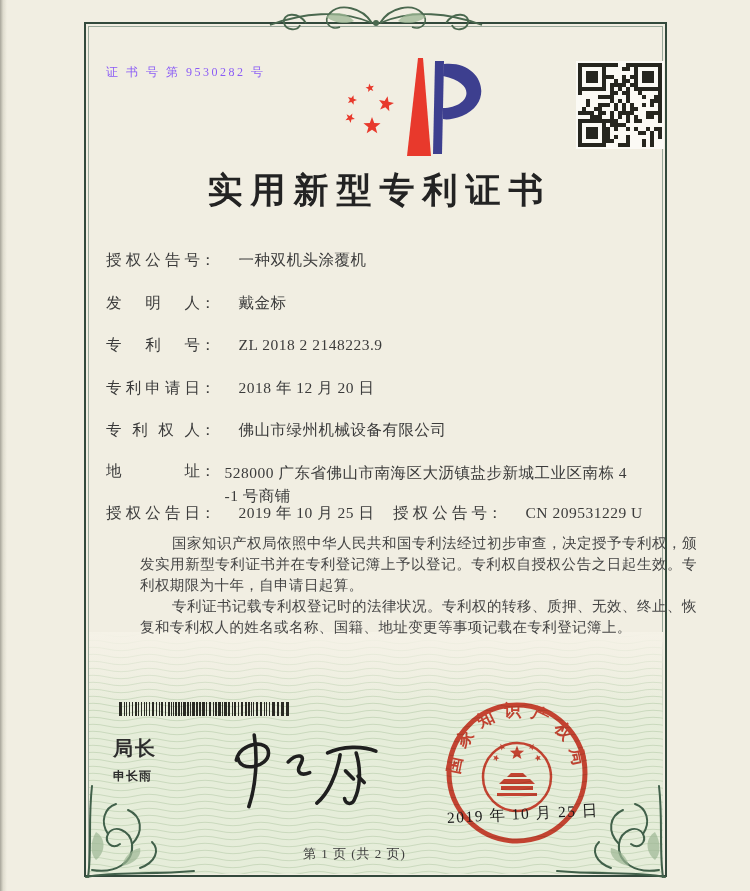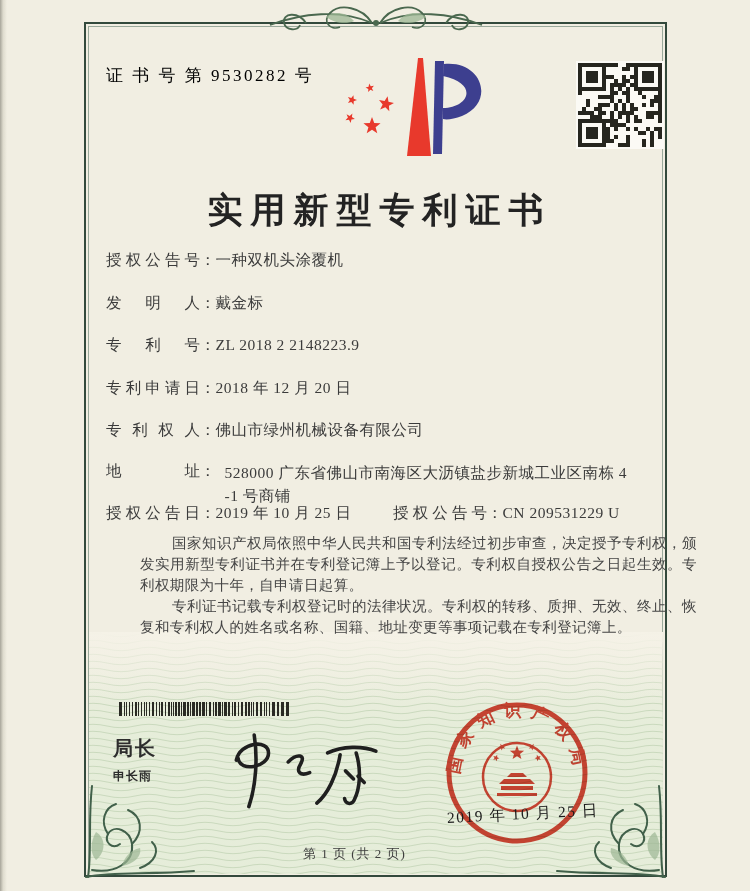--- a/index.html
+++ b/index.html
@@ -11,28 +11,28 @@
          border:2px solid #33493c;background:#f5f2e7;z-index:0;box-sizing:border-box;}
   .frame-inner{position:absolute;inset:2px;border:1px solid #9aa99b;}
   .waves-wrap{position:absolute;left:89px;top:632px;width:574px;height:242px;overflow:hidden;z-index:1;
          background:linear-gradient(180deg,rgba(231,238,219,0) 0,rgba(229,237,217,.95) 95px);}
   .waves-fade{position:absolute;left:0;top:0;width:100%;height:70px;
          background:linear-gradient(180deg,#f5f2e7,rgba(245,242,231,0));}
   .top-orn{position:absolute;left:266px;top:1px;width:220px;height:46px;z-index:2;}
   .fl{position:absolute;width:118px;height:118px;z-index:2;}
   .fl-bl{left:82px;top:760px;}
   .fl-br{left:551px;top:760px;transform:scaleX(-1);}
-  .certno{position:absolute;left:106px;top:64px;font-size:17px;letter-spacing:2.5px;color:#000000;z-index:2;}
+  .certno{position:absolute;left:106px;top:64px;font-size:12px;letter-spacing:2.5px;color:#8b5cf6;z-index:2;}
   .logo{position:absolute;left:330px;top:58px;width:160px;height:100px;z-index:2;}
   .qr{position:absolute;left:576px;top:61px;width:88px;height:88px;background:#fbfaf5;padding:2px;box-sizing:border-box;z-index:2;}
   .title{position:absolute;left:84px;top:167px;width:583px;text-align:center;font-size:35px;font-weight:700;
-         letter-spacing:8px;text-indent:8px;color:#232323;z-index:2;margin-top:20px;}
+         letter-spacing:8px;text-indent:8px;color:#232323;z-index:2;}
   .row{position:absolute;left:106px;font-size:15.5px;color:#3b3b3b;white-space:nowrap;z-index:2;}
   .flabel{display:inline-block;width:94px;text-align:justify;text-align-last:justify;}
-  .fvalue{margin-left:0;letter-spacing:.5px;}
+  .fvalue{margin-left:23px;letter-spacing:.5px;}
   .addr{display:inline-block;vertical-align:top;margin-left:9px;width:445px;white-space:normal;line-height:23px;letter-spacing:.5px;}
   .addr span{display:block;}
   .paras{position:absolute;left:92px;top:533px;width:557px;font-size:14.5px;line-height:21px;color:#454545;
          text-align:justify;letter-spacing:.4px;z-index:2;margin-left:48px;}
   .paras p{margin:0;text-indent:2.2em;}
   .barcode{position:absolute;left:119px;top:702px;z-index:2;line-height:0;}
   .director-title{position:absolute;left:113px;top:735px;font-family:"Liberation Sans","DejaVu Sans",sans-serif;
          font-size:20px;font-weight:600;color:#2d2d2d;letter-spacing:2px;z-index:2;}
   .director-name{position:absolute;left:113px;top:768px;font-family:"Liberation Sans","DejaVu Sans",sans-serif;
          font-size:12px;font-weight:600;color:#2d2d2d;letter-spacing:1px;z-index:2;}

